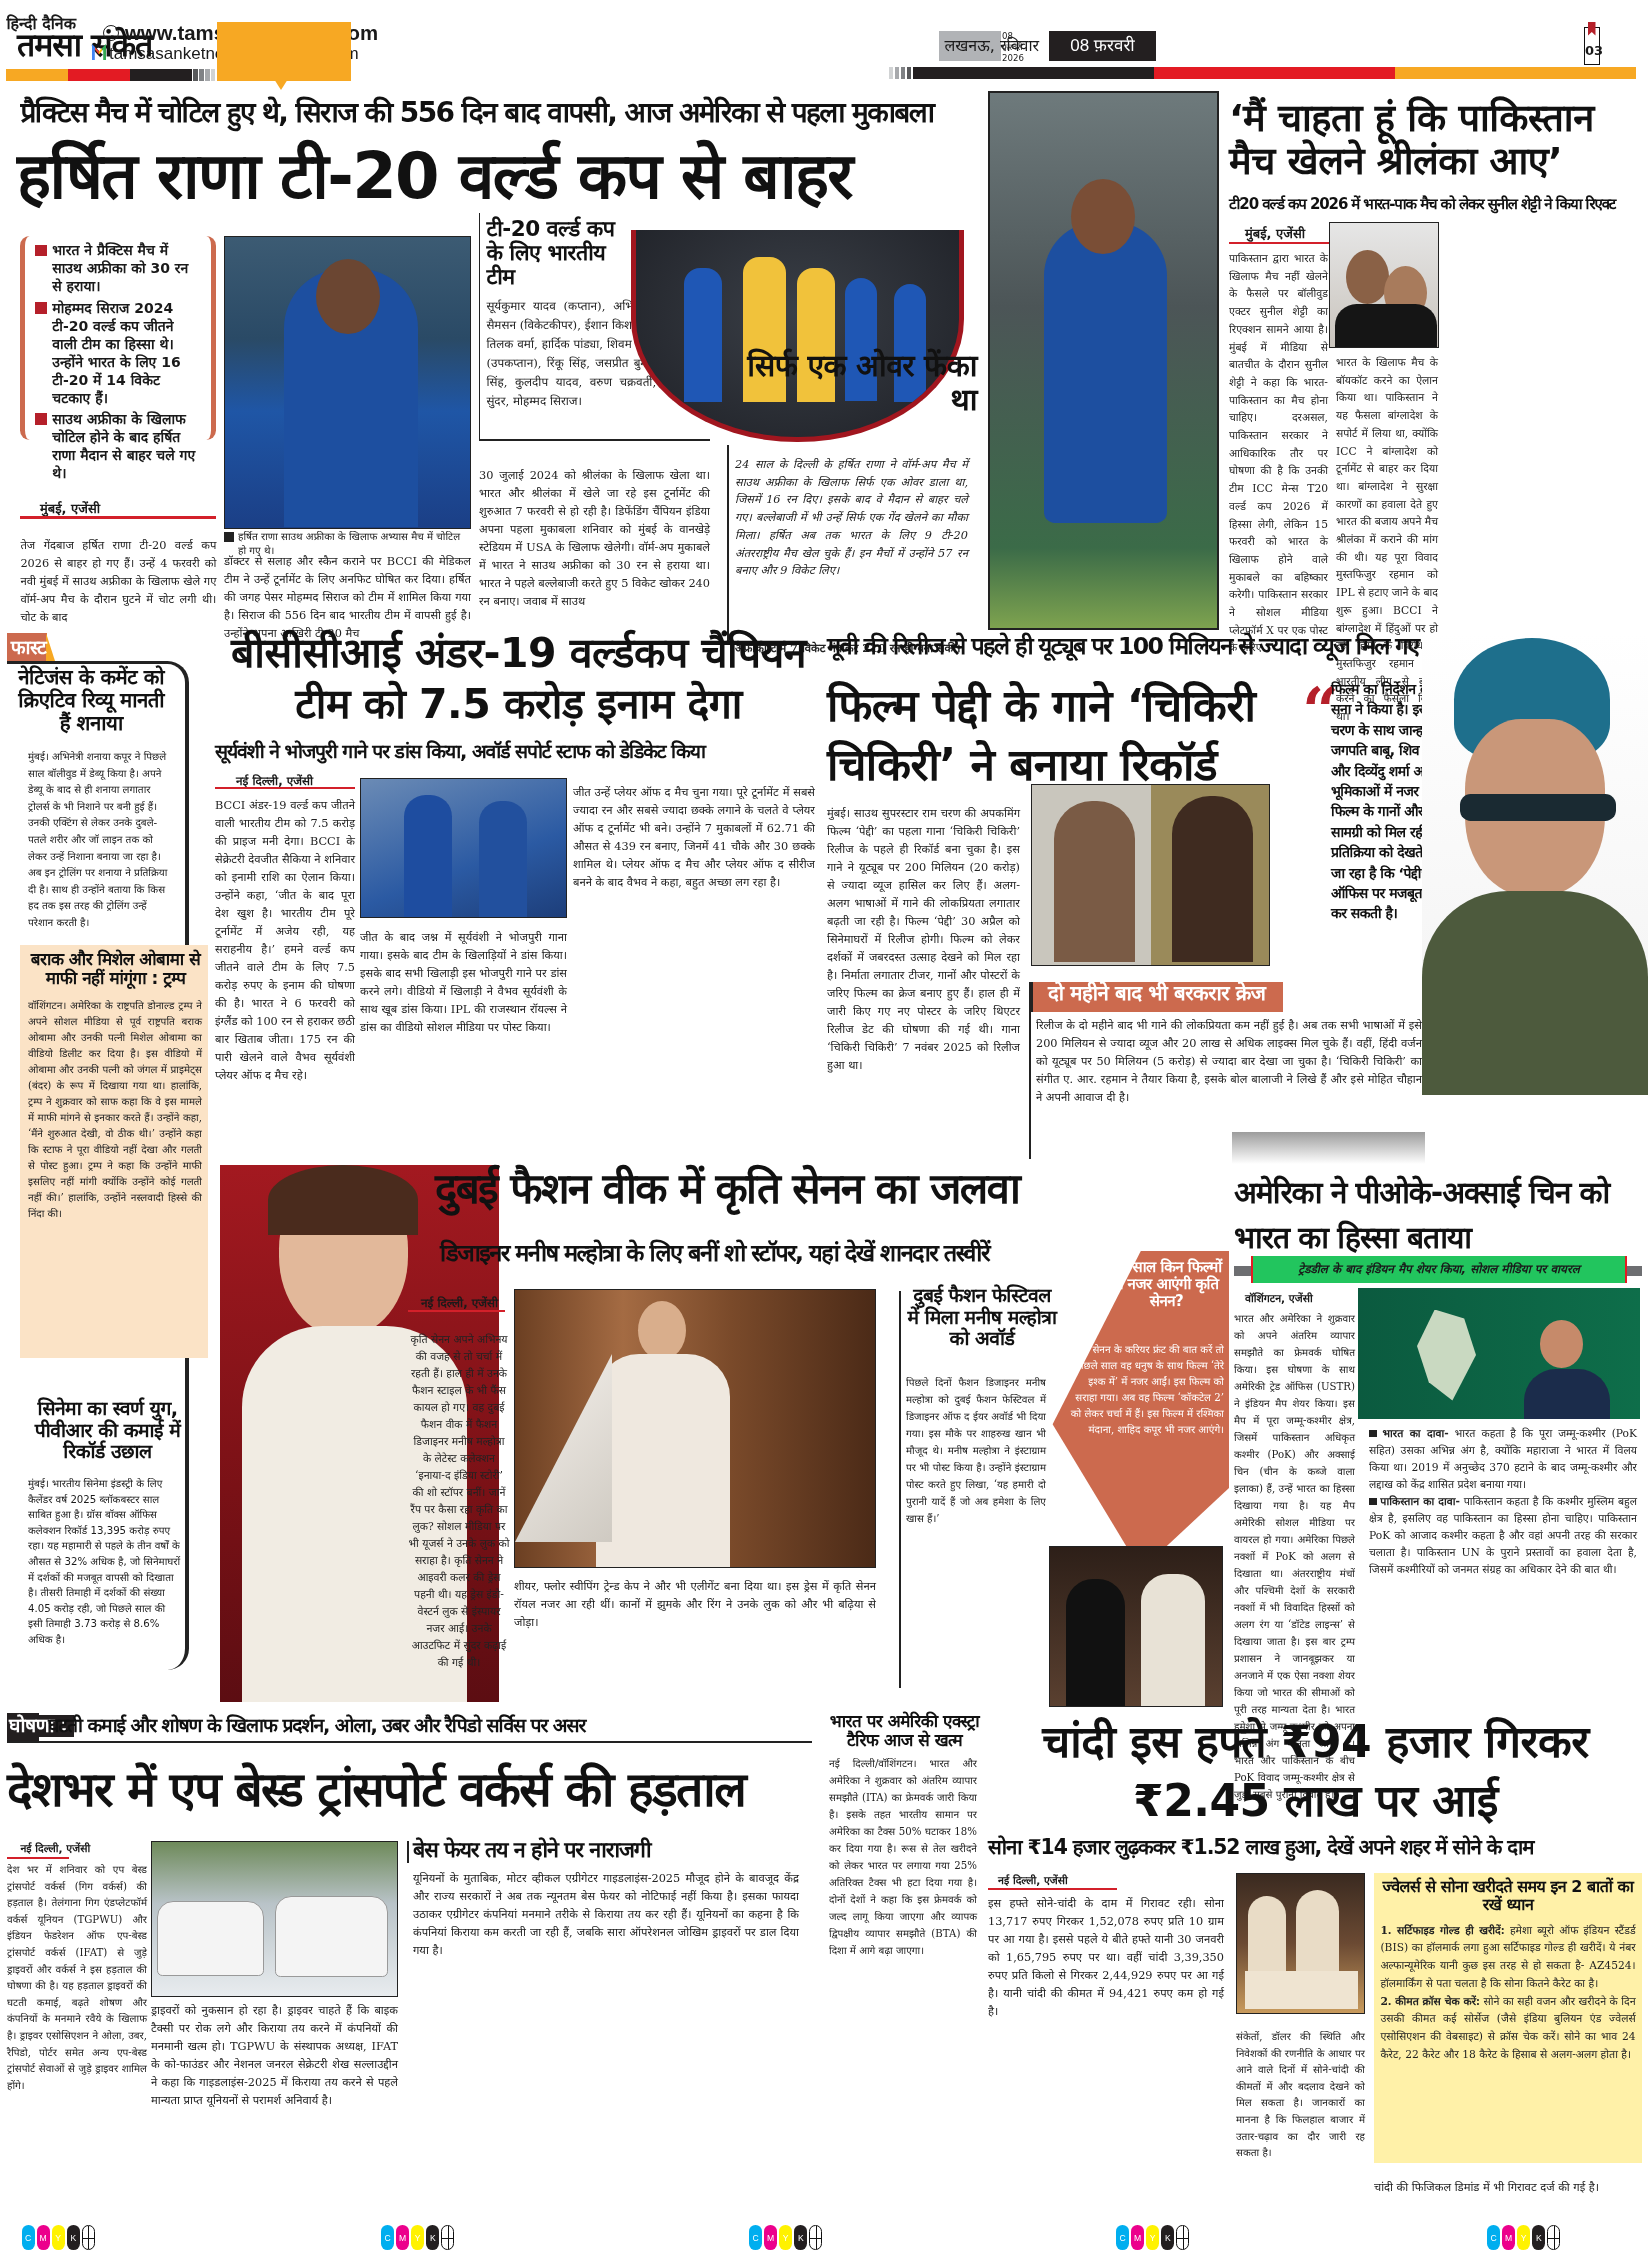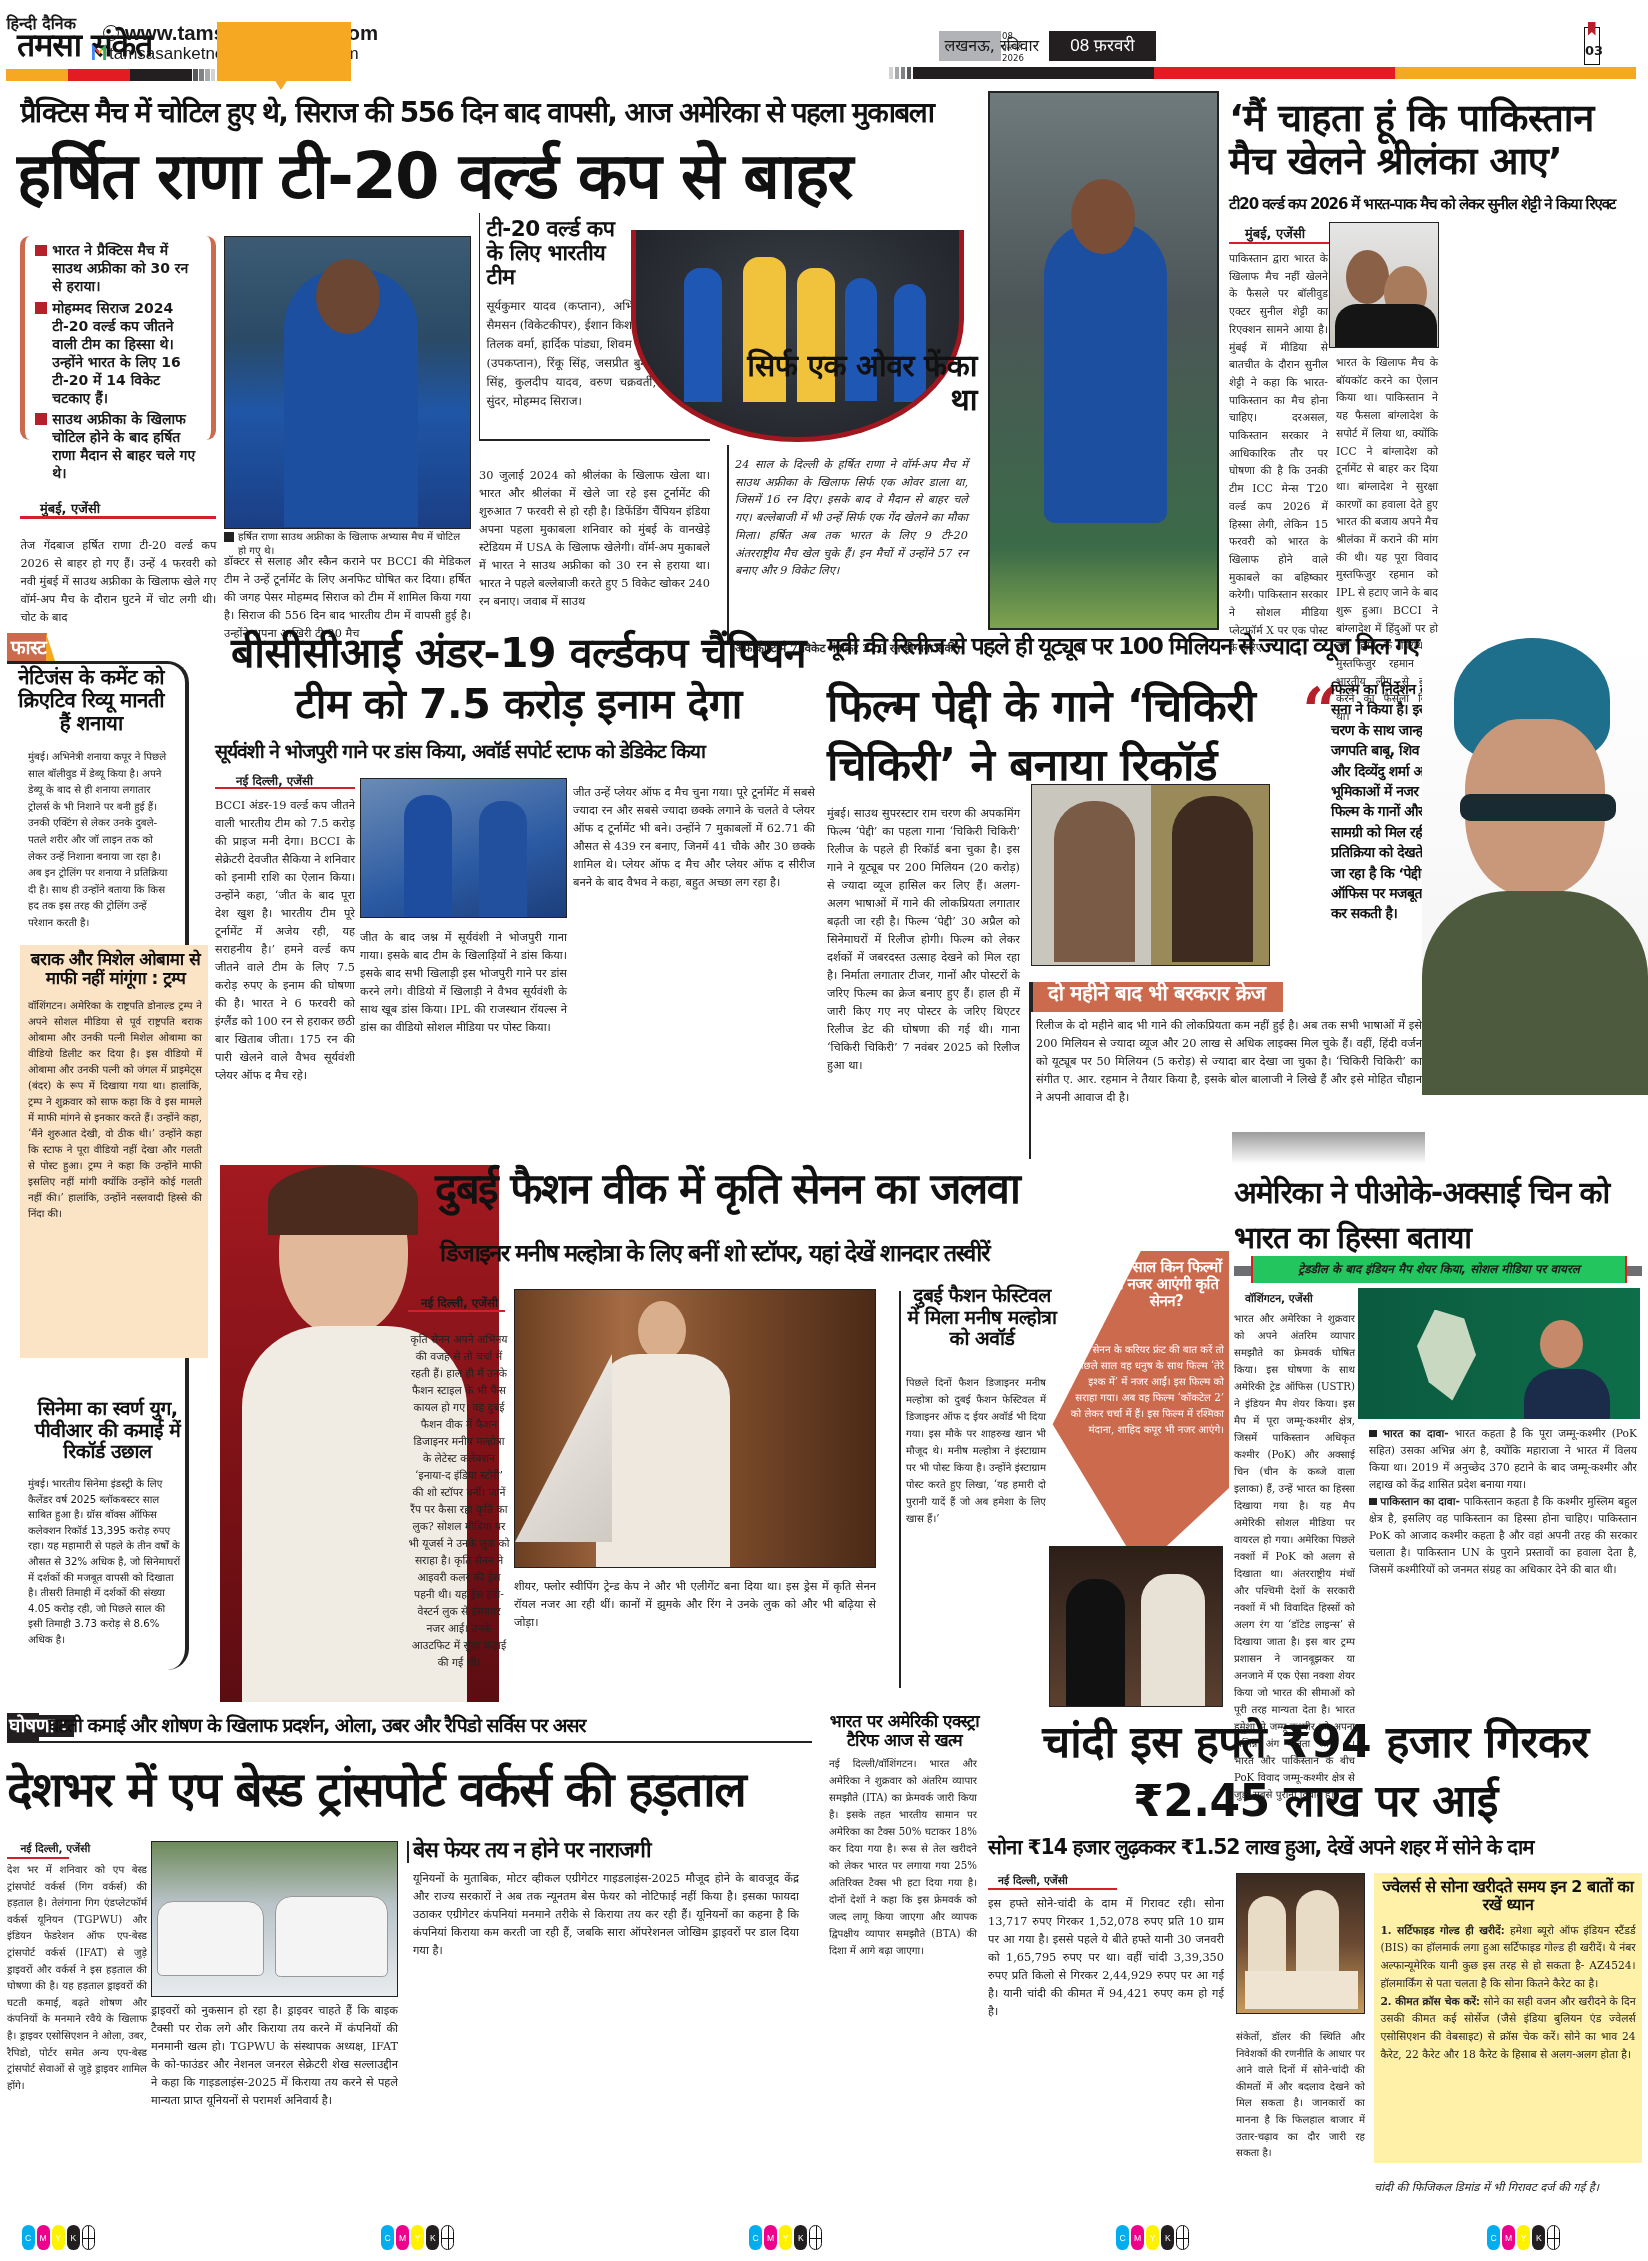--- a/index.html
+++ b/index.html
@@ -260,21 +260,21 @@
   <div class="hl" style="font-size:16px;text-align:center;letter-spacing:-0.5px;">ज्वेलर्स से सोना खरीदते समय इन 2 बातों का रखें ध्यान</div>
   <div class="body-txt" style="margin-top:7.5px;font-size:10.7px;line-height:17.7px;">
     <b>1. सर्टिफाइड गोल्ड ही खरीदें:</b>
     <span>हमेशा ब्यूरो ऑफ इंडियन स्टैंडर्ड (BIS) का हॉलमार्क लगा हुआ सर्टिफाइड गोल्ड ही खरीदें। ये नंबर अल्फान्यूमेरिक यानी कुछ इस तरह से हो सकता है- AZ4524। हॉलमार्किंग से पता चलता है कि सोना कितने कैरेट का है।</span>
   </div>
   <div class="body-txt" style="font-size:10.7px;line-height:17.7px;">
     <b>2. कीमत क्रॉस चेक करें:</b>
     <span>सोने का सही वजन और खरीदने के दिन उसकी कीमत कई सोर्सेज (जैसे इंडिया बुलियन एंड ज्वेलर्स एसोसिएशन की वेबसाइट) से क्रॉस चेक करें। सोने का भाव 24 कैरेट, 22 कैरेट और 18 कैरेट के हिसाब से अलग-अलग होता है।</span>
   </div>
 </div>
-<div class="abs body-txt" style="left:1374px;top:2179px;width:268px;font-style:italic;">चांदी की फिजिकल डिमांड में भी गिरावट दर्ज की गई है।</div>
+<div class="abs body-txt" style="left:1374px;top:2179px;width:268px;">चांदी की फिजिकल डिमांड में भी गिरावट दर्ज की गई है।</div>
 
 <div class="cmyk" style="left:21.5px;top:2225px;">
   <span style="background:#00aeef">C</span>
     <span style="background:#ec008c">M</span>
     <span style="background:#fff200">Y</span>
     <span style="background:#231f20">K</span>
     <div class="reg"></div>
 </div>
 <div class="cmyk" style="left:381px;top:2225px;">
   <span style="background:#00aeef">C</span>

